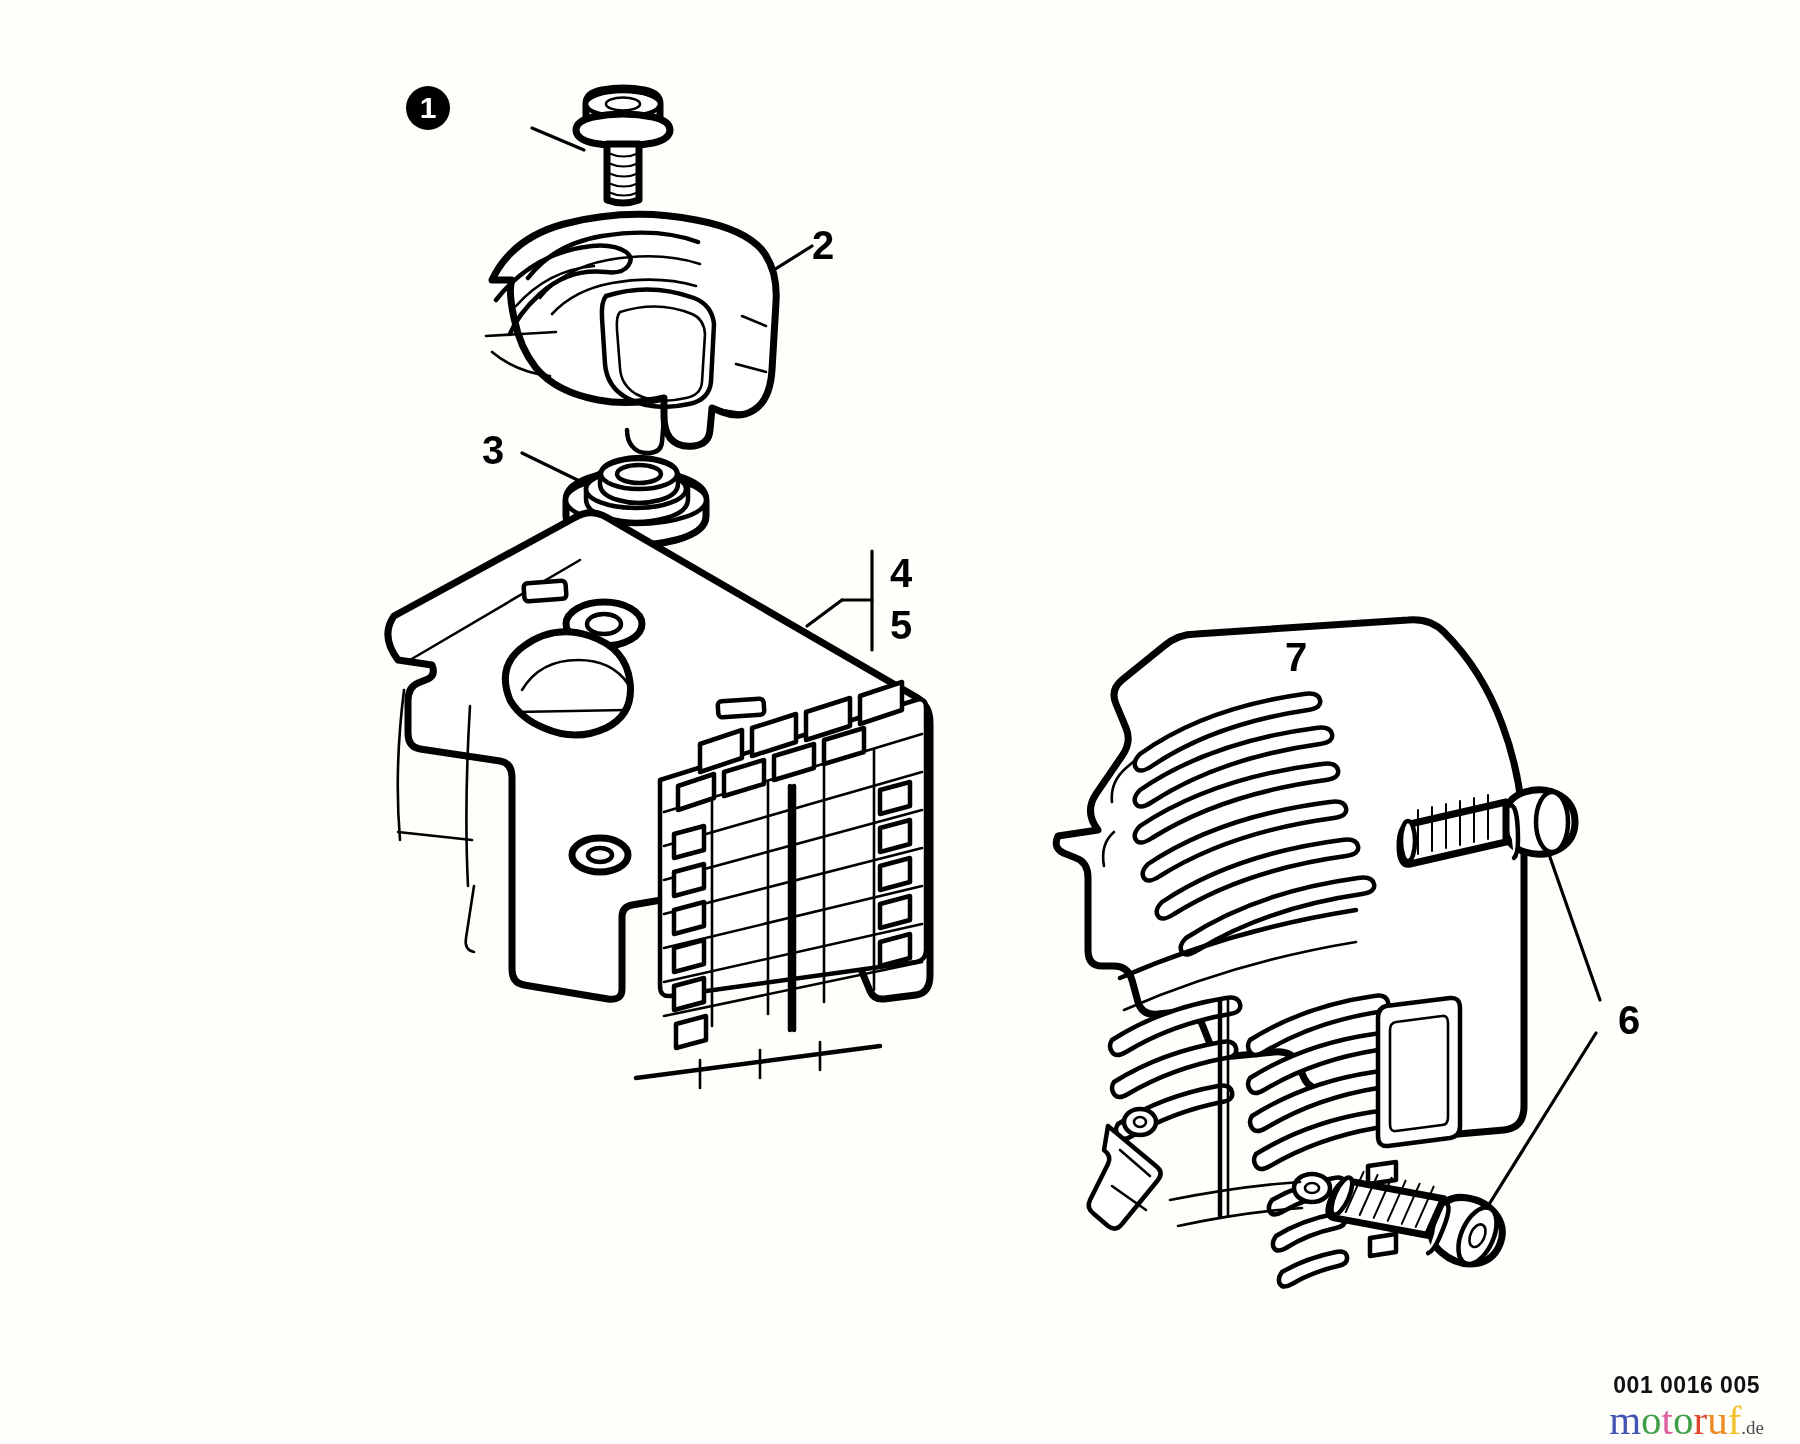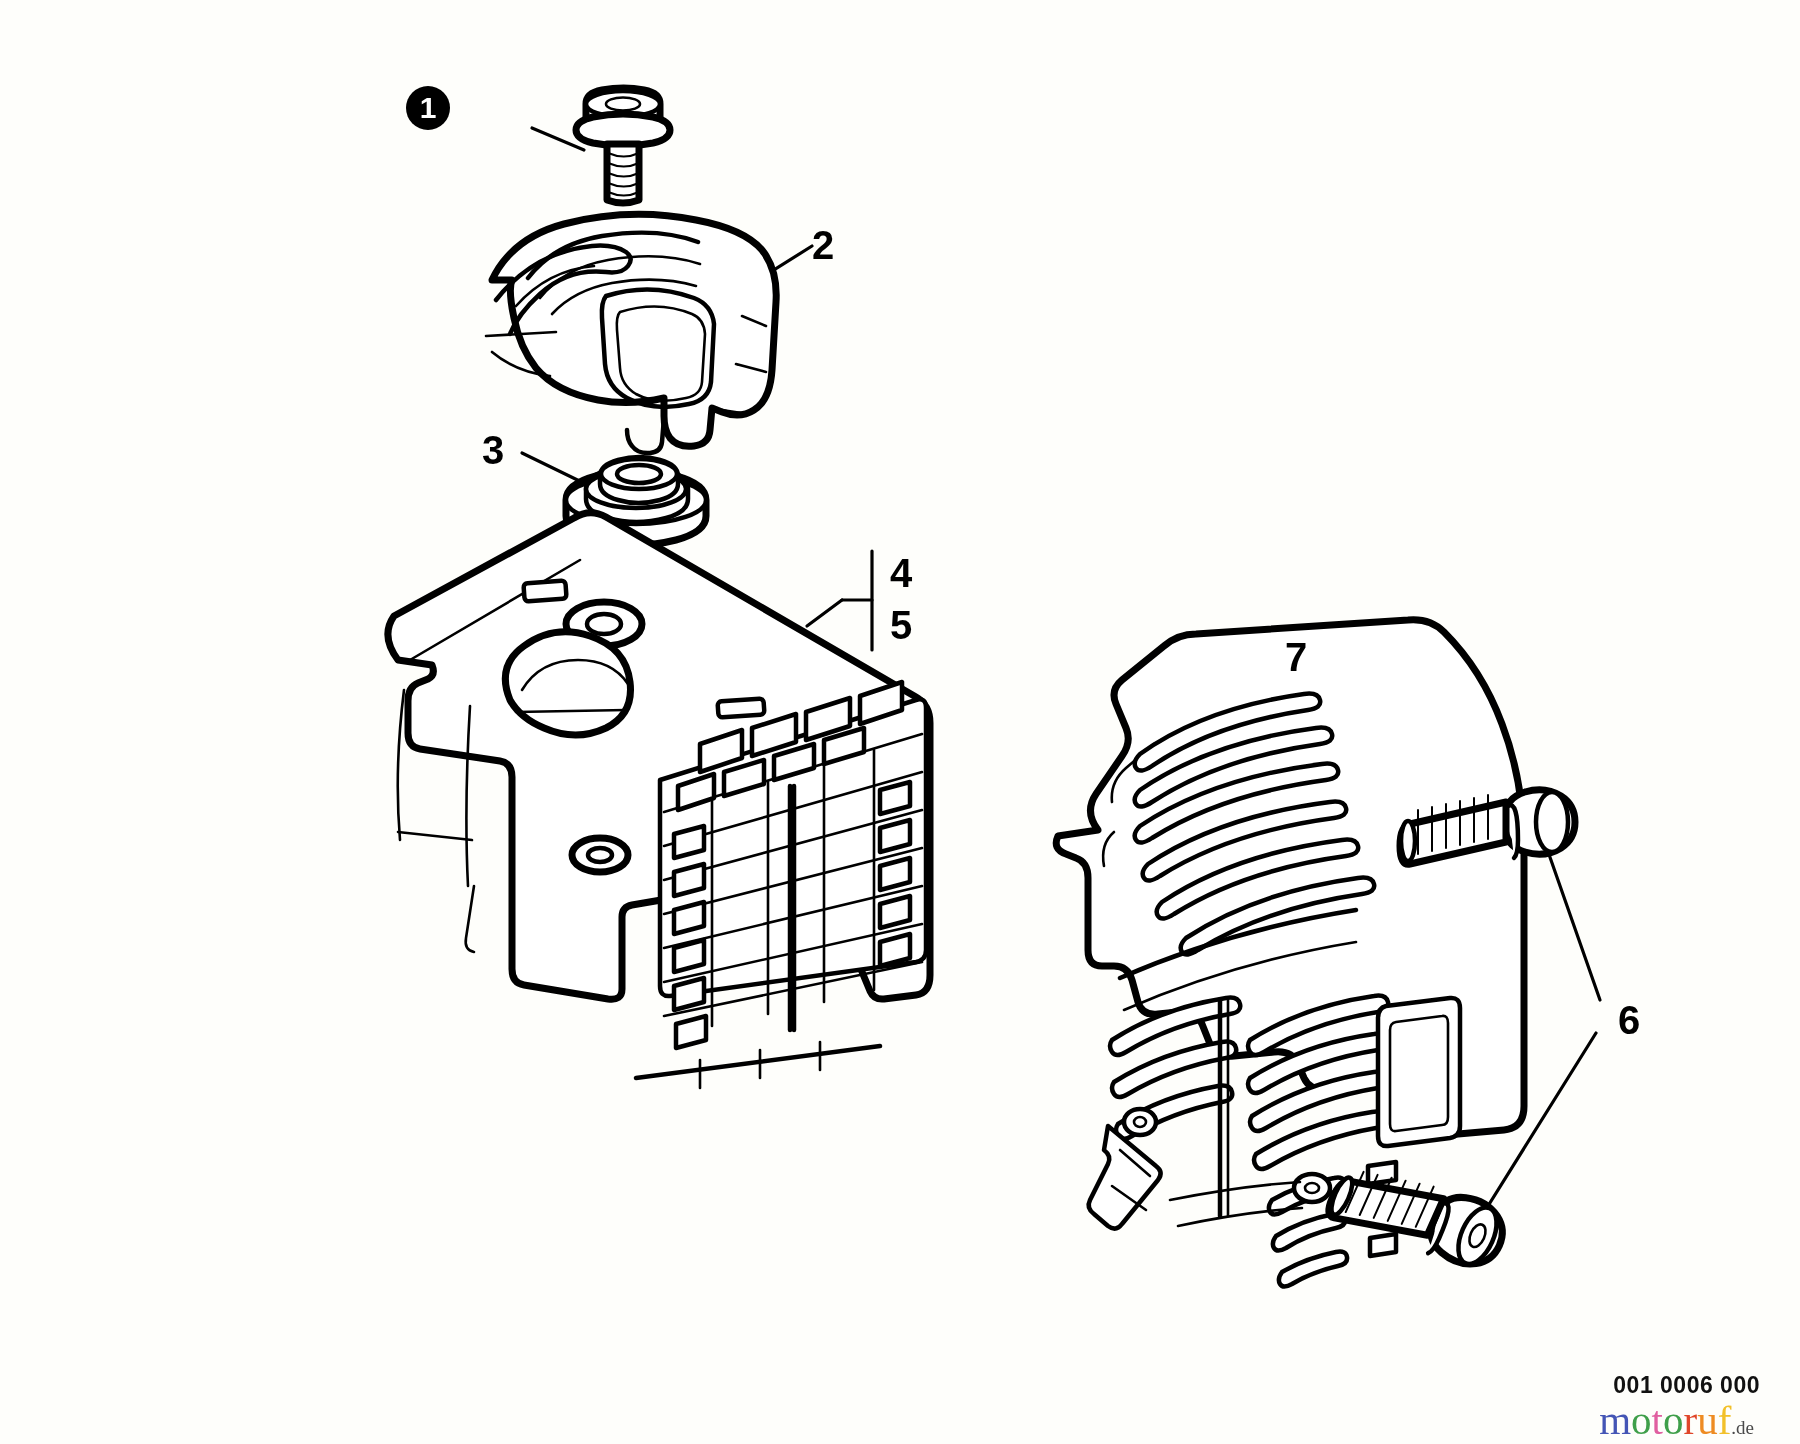--- a/index.html
+++ b/index.html
@@ -54,21 +54,21 @@
     top: 1372px;
     font-family: "Liberation Sans", sans-serif;
     font-weight: bold;
     font-size: 23px;
     letter-spacing: 0.5px;
     color: #111111;
     white-space: nowrap;
   }
   #logo {
     position: absolute;
-    right: 46px;
+    right: 36px;
     top: 1400px;
     font-family: "Liberation Serif", serif;
     font-size: 41px;
     line-height: 1;
     white-space: nowrap;
     user-select: none;
   }
   #logo .suffix {
     font-size: 19px;
     color: #4a4a4a;
@@ -506,19 +506,19 @@
   <div class="callout-num" style="left:482px; top:430px;">3</div>
 
   <div class="callout-num" style="left:890px; top:553px;">4</div>
 
   <div class="callout-num" style="left:890px; top:605px;">5</div>
 
   <div class="callout-num" style="left:1618px; top:1000px;">6</div>
 
   <div class="callout-num" style="left:1285px; top:637px;">7</div>
 
-  <div id="part-number">001 0006 000</div>
+  <div id="part-number">001 0016 005</div>
 
   <div id="logo">
     <span style="color: rgb(68, 85, 181);">m</span><span style="color: rgb(63, 159, 74);">o</span><span style="color: rgb(224, 95, 160);">t</span><span style="color: rgb(63, 159, 74);">o</span><span style="color: rgb(224, 70, 42);">r</span><span style="color: rgb(238, 139, 34);">u</span><span style="color: rgb(242, 192, 41);">f</span><span class="suffix" style="color: rgb(74, 74, 74);">.de</span>
   </div>
 
 </div>
 
 </body></html>

